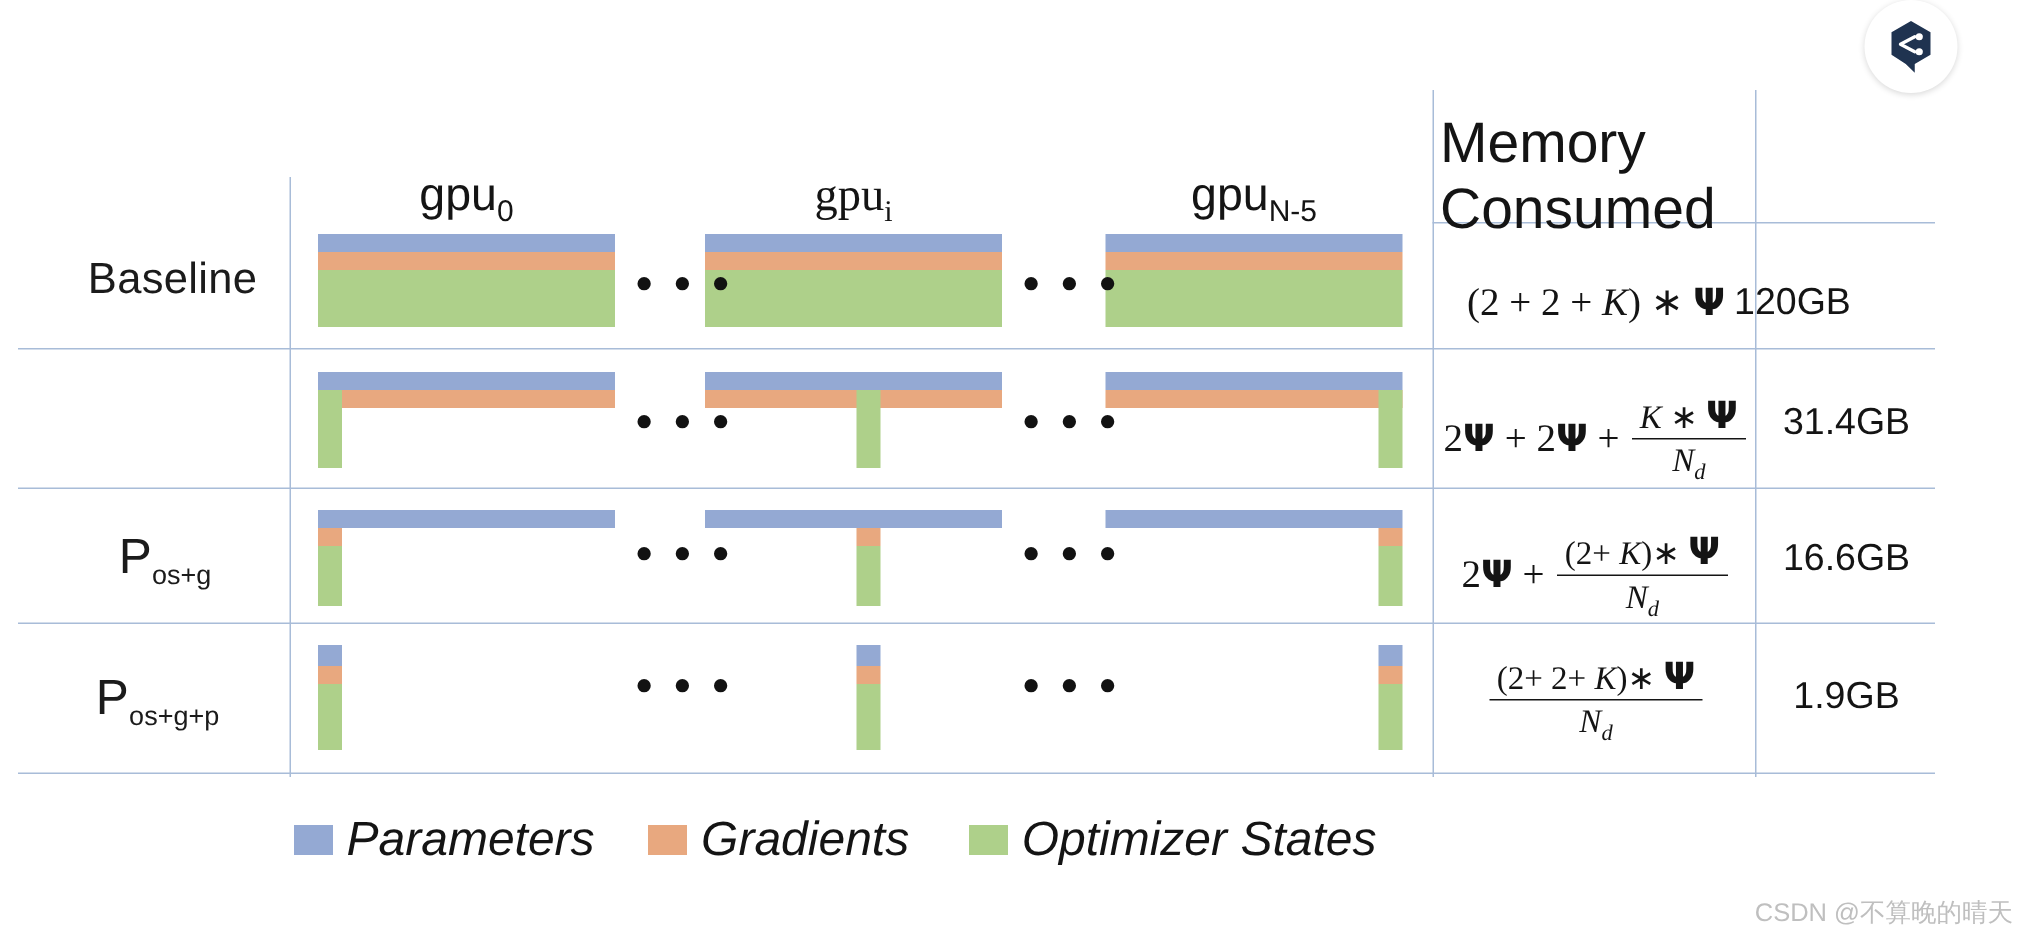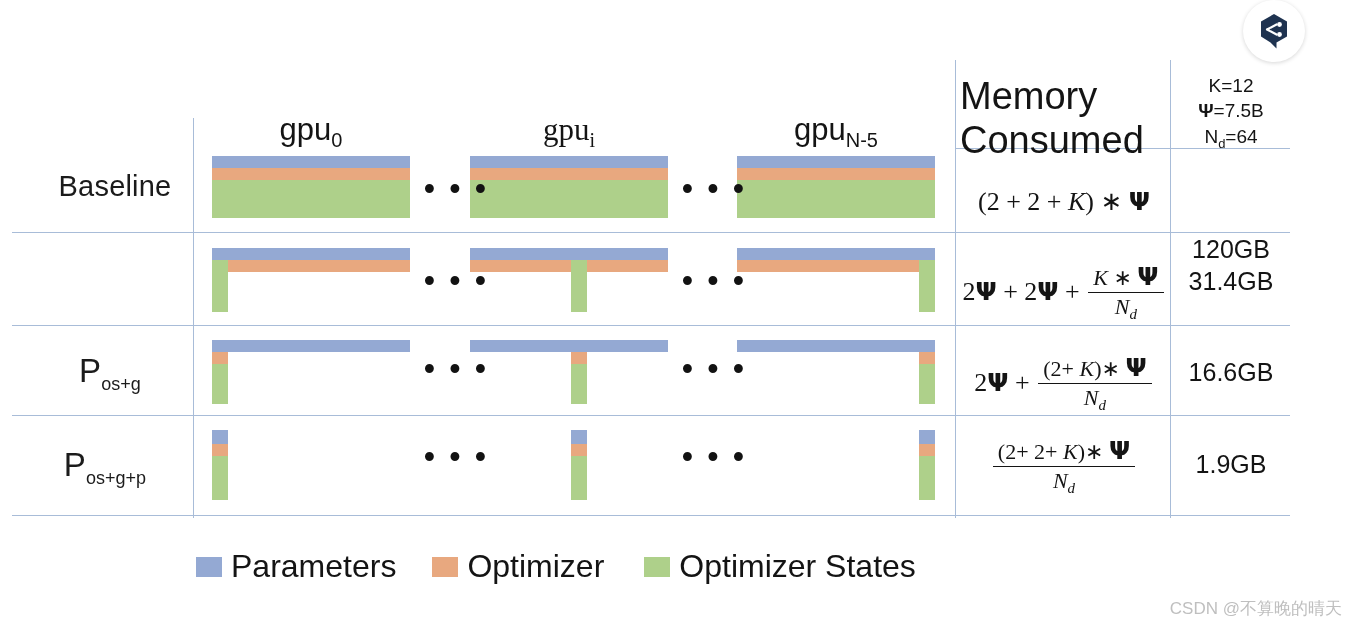--- a/index.html
+++ b/index.html
@@ -70,21 +70,21 @@
     display:inline-block;vertical-align:middle;text-align:center;
     margin:0 2px;position:relative;top:-1px;
   }
   .frac .num{display:block;padding:0 5px 1px 5px;font-size:22px;line-height:1.1;}
   .frac .den{display:block;border-top:1.6px solid #141414;padding:1px 5px 0 5px;font-size:22px;line-height:1.15;}
   .frac .den .it{font-style:italic;}
   .sb{font-size:15px;vertical-align:sub;font-style:italic;}
 
   
   .legend{position:absolute;left:196px;top:541px;width:820px;height:44px;
-          display:flex;align-items:flex-end;}
+          display:flex;align-items:flex-start;font-style:italic;}
   .lg-item{display:flex;align-items:center;white-space:nowrap;}
   .lg-swatch{width:26px;height:20px;margin-right:9px;display:inline-block;}
   .lg-text{font-size:32px;color:#141414;font-family:"Liberation Sans",sans-serif;}
   .lg-gap1{width:36px;}
   .lg-gap2{width:40px;}
 
   
   .logo{
     position:absolute;left:1243px;top:0px;width:62px;height:62px;
     border-radius:50%;background:#ffffff;
@@ -192,25 +192,20 @@
   <div class="seg c-opt" style="left:919px;top:456px;width:16px;height:44px;"></div>
 
   <div class="dots" style="left:424px;top:441px;">• • •</div>
   <div class="dots" style="left:682px;top:441px;">• • •</div>
 
   <div class="thdr" style="left:960px;top:74px;width:208px;">
     <div>Memory</div>
     <div>Consumed</div>
   </div>
 
-  <div class="cond" style="left:1172px;top:73px;width:118px;">
-    <div>K=12</div>
-    <div><b>Ψ</b><span>=7.5B</span></div>
-    <div><span>N</span><span class="sub">d</span><span>=64</span></div>
-  </div>
 
   <div class="formula" style="left:960px;top:186px;width:208px;">
     (2 + 2 + <span class="it">K</span>) ∗ <span class="psi">Ψ</span>
   </div>
 
   <div class="formula" style="left:958px;top:264px;width:212px;">
     2<span class="psi">Ψ</span> + 2<span class="psi">Ψ</span> +
     <span class="frac">
       <span class="num"><span class="it">K</span> ∗ <span class="psi">Ψ</span></span>
       <span class="den"><span class="it">N</span><span class="sb">d</span></span>
@@ -225,34 +220,34 @@
     </span>
   </div>
 
   <div class="formula" style="left:958px;top:438px;width:212px;">
     <span class="frac">
       <span class="num">(2+ 2+ <span class="it">K</span>)∗ <span class="psi">Ψ</span></span>
       <span class="den"><span class="it">N</span><span class="sb">d</span></span>
     </span>
   </div>
 
-  <div class="gbval" style="left:1172px;top:187px;width:118px;margin-top:48px;">120GB</div>
+  <div class="gbval" style="left:1136px;top:187px;width:118px;">120GB</div>
   <div class="gbval" style="left:1172px;top:267px;width:118px;">31.4GB</div>
   <div class="gbval" style="left:1172px;top:358px;width:118px;">16.6GB</div>
   <div class="gbval" style="left:1172px;top:450px;width:118px;">1.9GB</div>
 
   <div class="legend">
     <div class="lg-item">
       <span class="lg-swatch c-param"></span>
       <span class="lg-text">Parameters</span>
     </div>
     <div class="lg-gap1"></div>
     <div class="lg-item">
       <span class="lg-swatch c-grad"></span>
-      <span class="lg-text">Optimizer</span>
+      <span class="lg-text">Gradients</span>
     </div>
     <div class="lg-gap2"></div>
     <div class="lg-item">
       <span class="lg-swatch c-opt"></span>
       <span class="lg-text">Optimizer States</span>
     </div>
   </div>
 
   <div class="logo">
     <svg width="40" height="40" viewBox="0 0 40 40">

